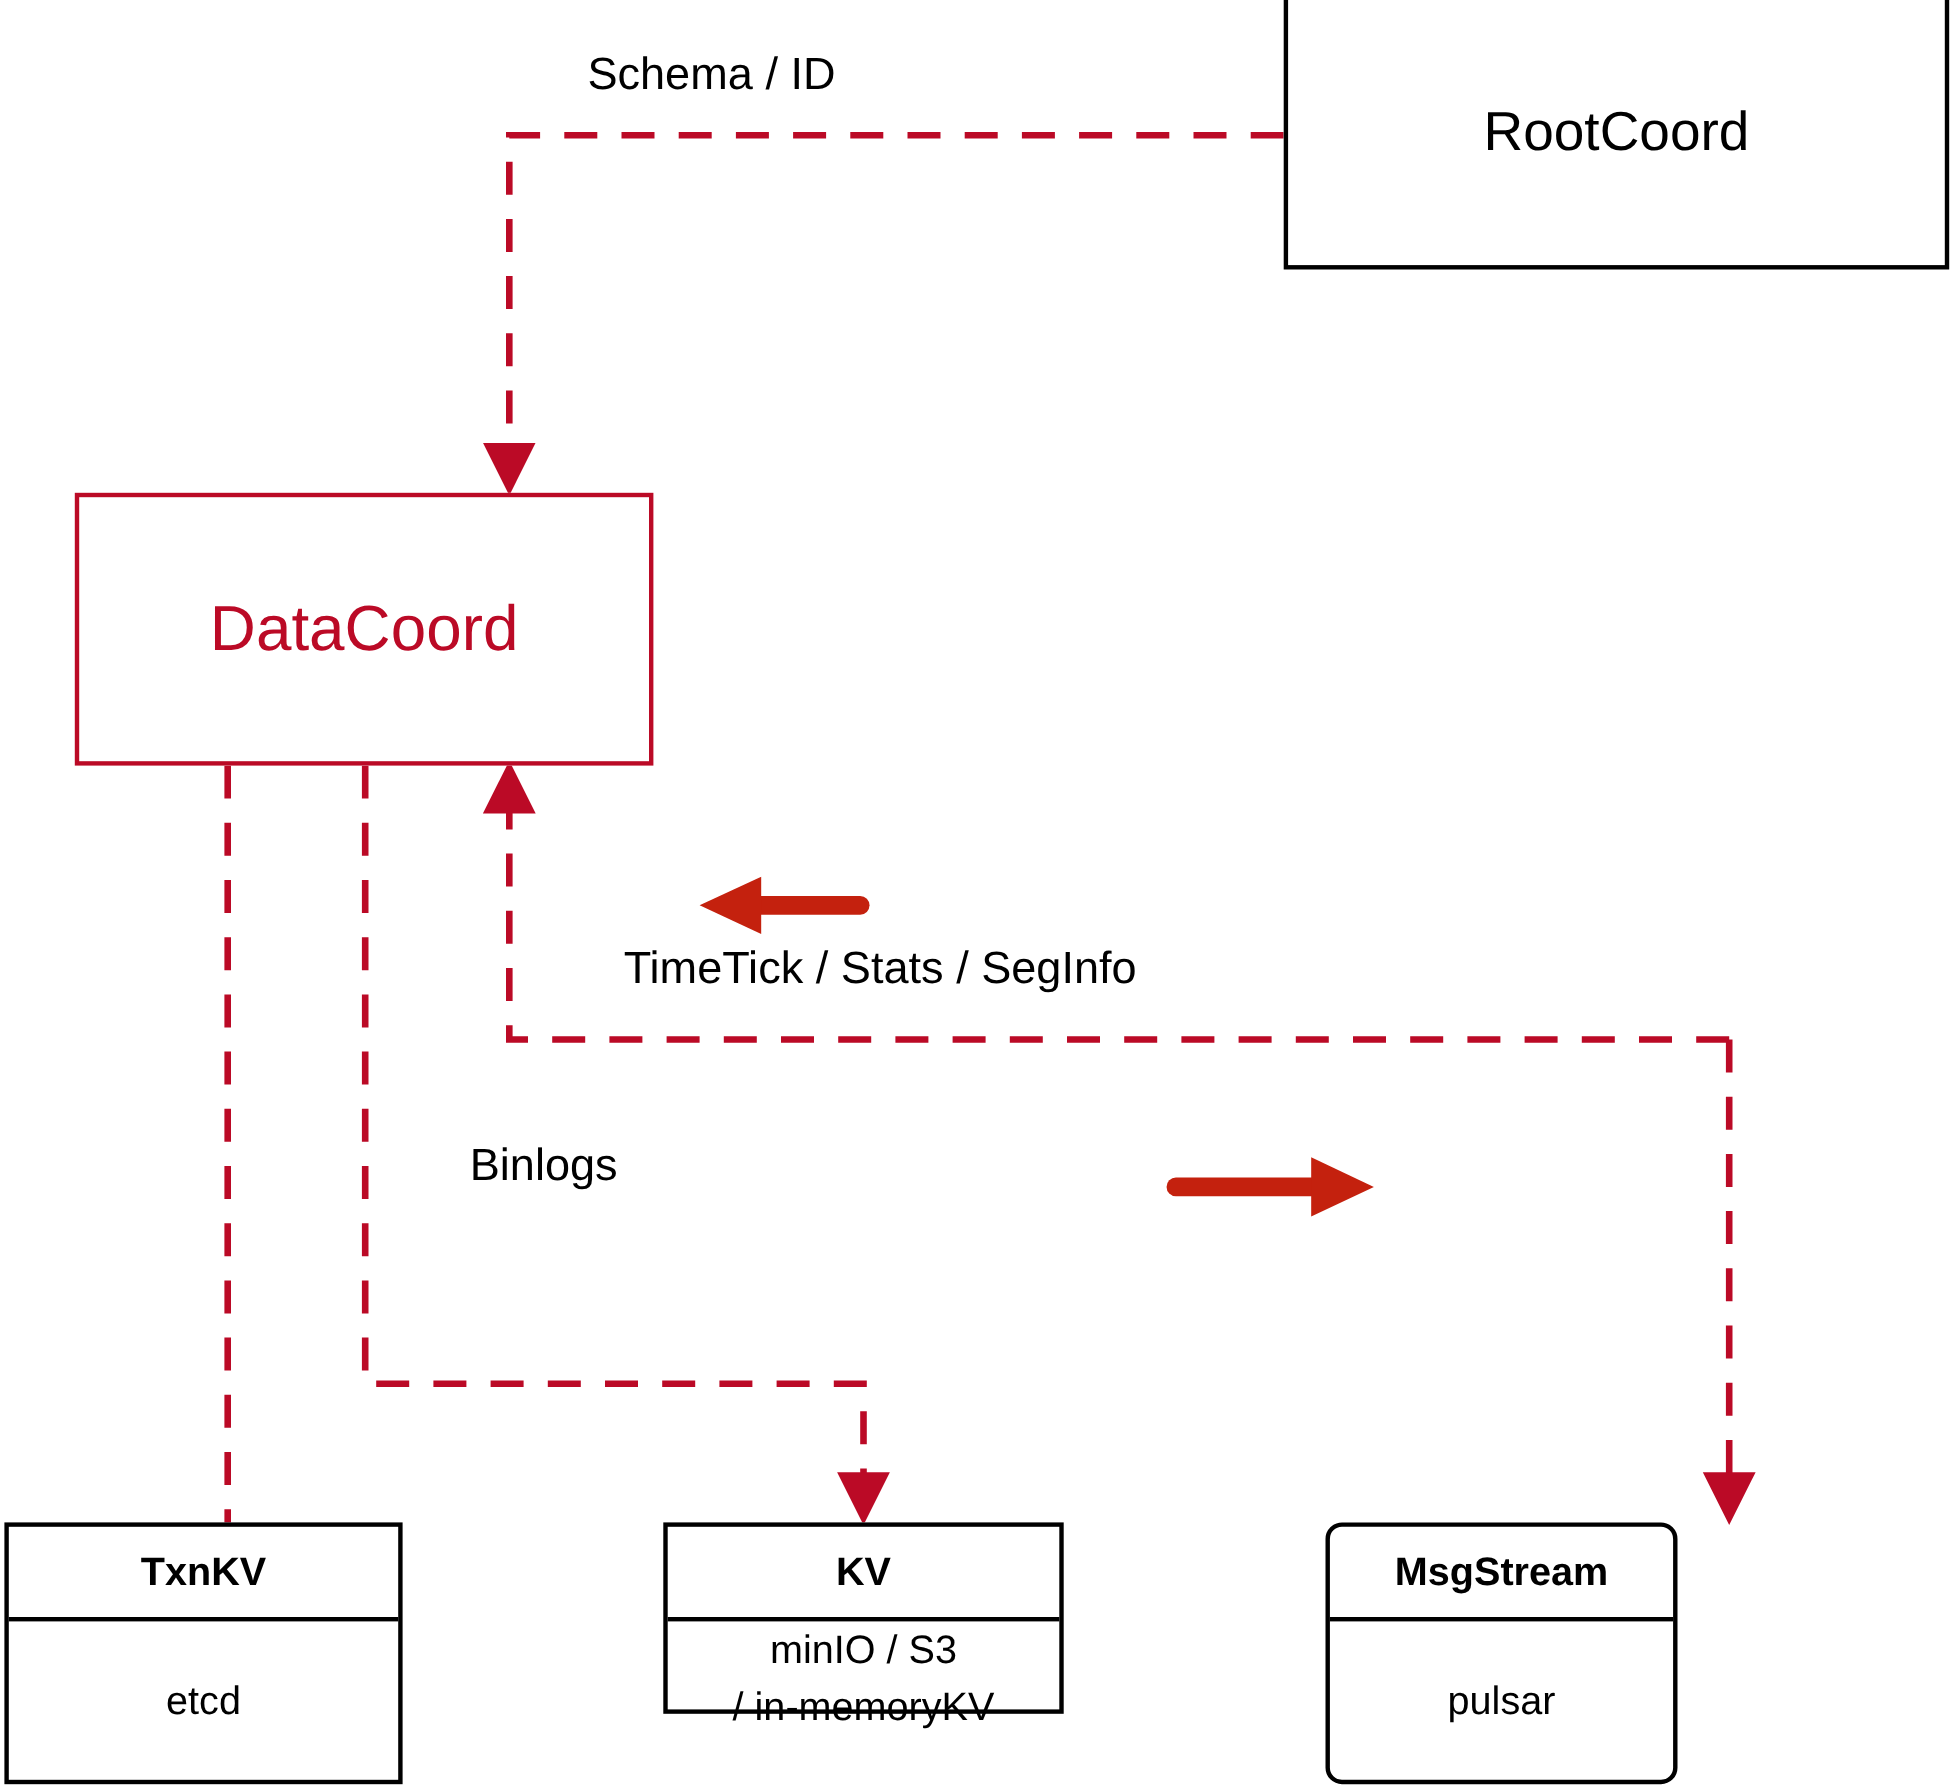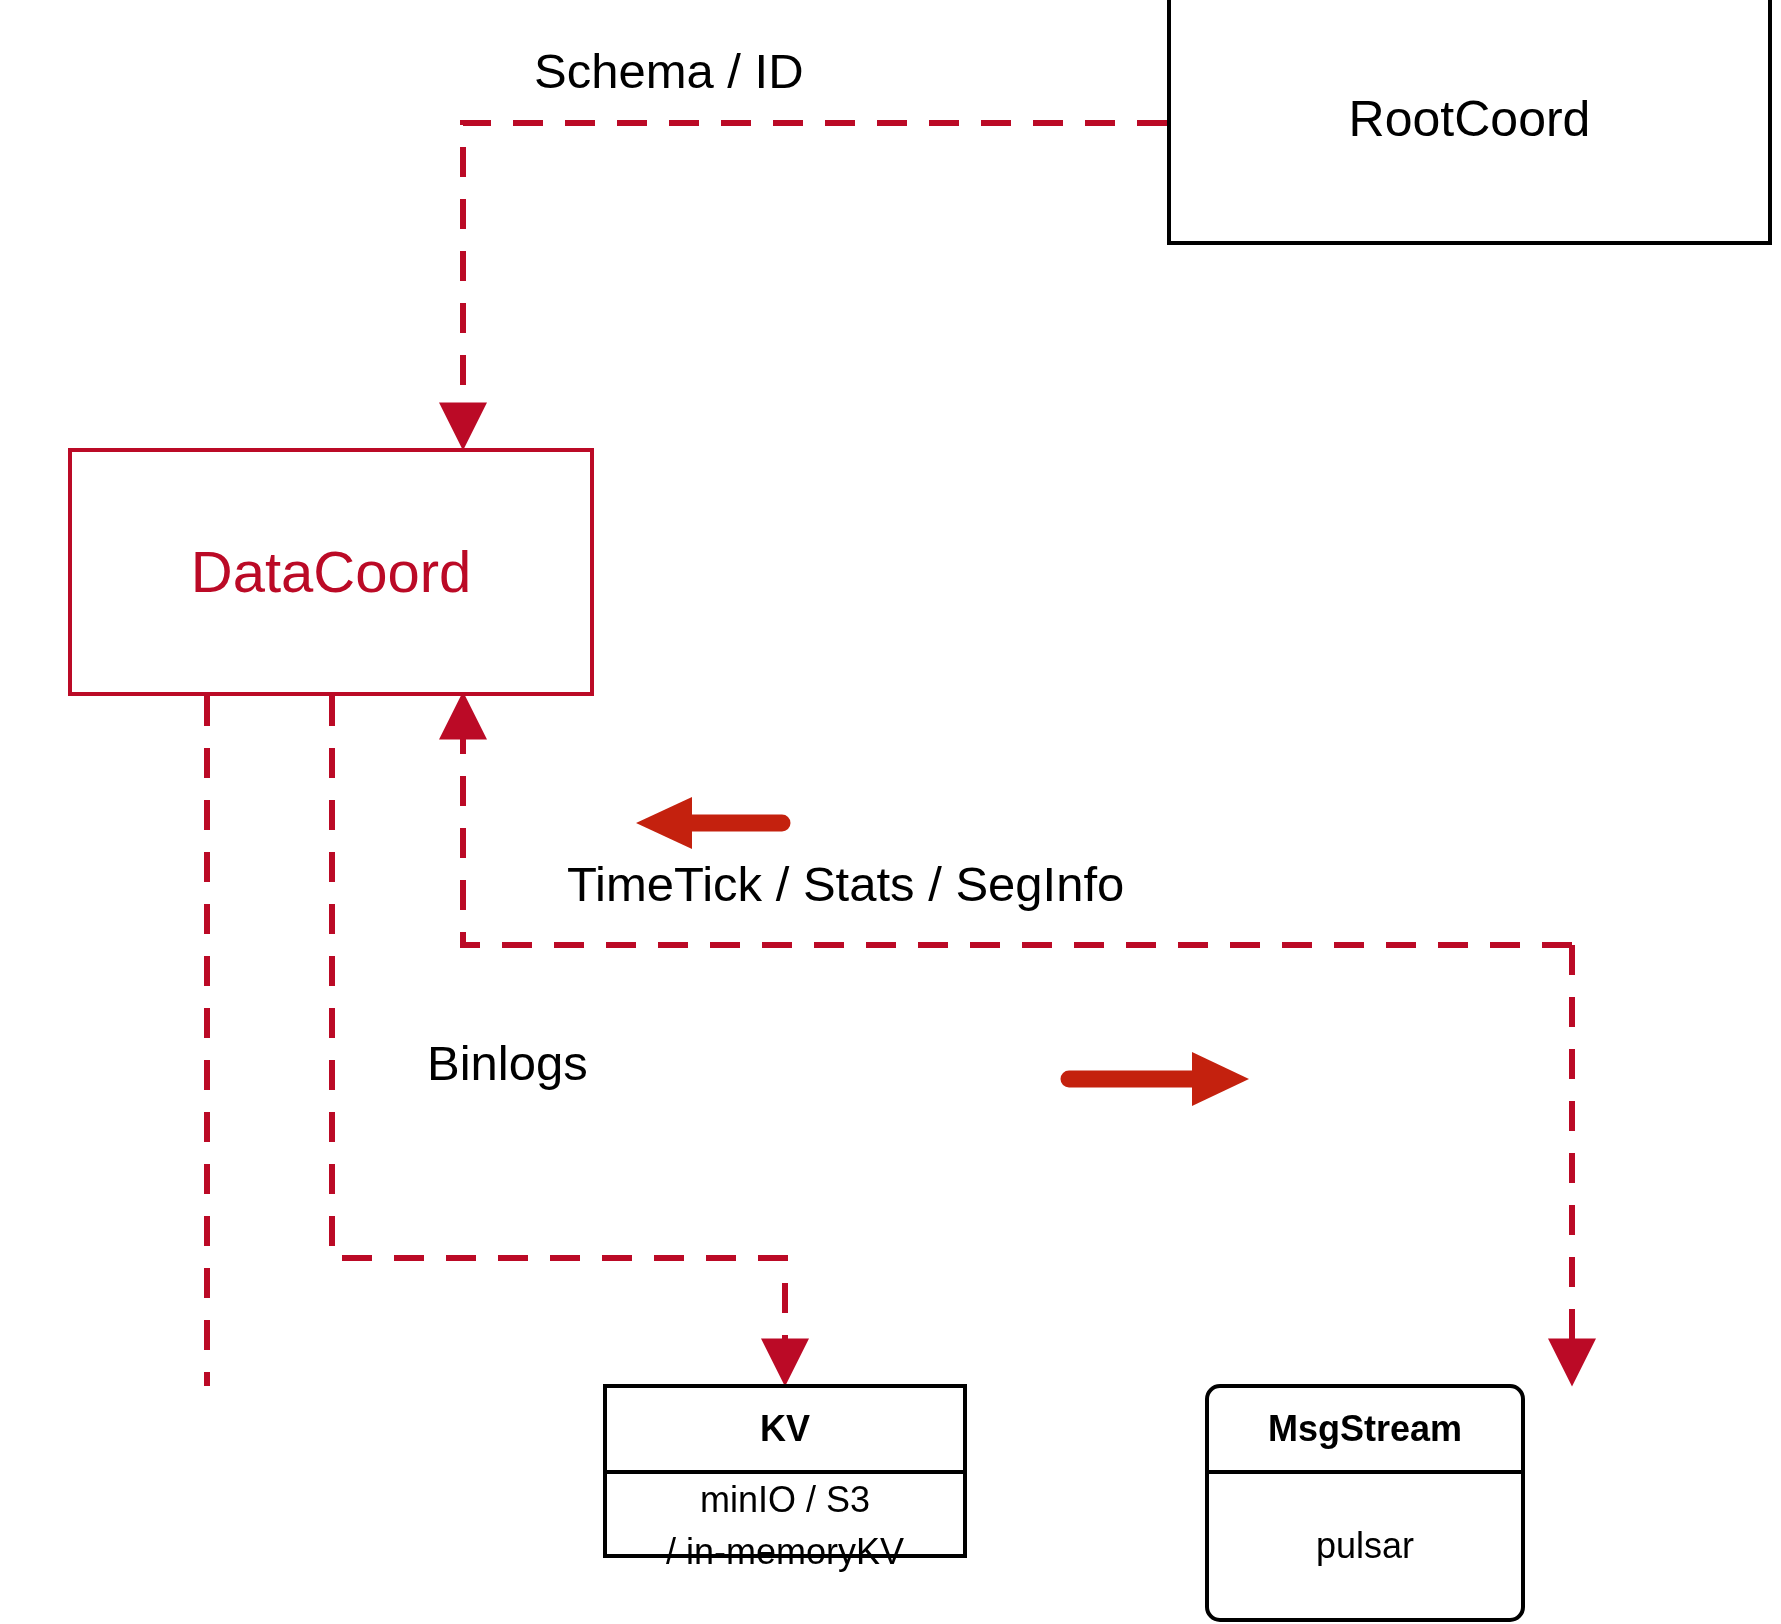--- a/index.html
+++ b/index.html
@@ -77,21 +77,21 @@
     text-align: center;
     font-size: 36px;
     color: #000000;
     line-height: 1.45;
     padding: 0 6px;
     white-space: pre-line;
   }
   .edge-label {
     position: absolute;
     color: #000000;
-    font-size: 49px;
+    font-size: 41px;
     white-space: nowrap;
     line-height: 1;
   }
 </style>
 </head>
 <body>
 
 <div id="canvas">
 
   <svg class="layer" viewBox="0 0 1781 1624">
@@ -123,20 +123,24 @@
   </svg>
 
   <div class="node node-black" style="left:1167px; top:-6px; width:605px; height:251px;">
     <div class="node-label title-black">RootCoord</div>
   </div>
 
   <div class="node node-red" style="left:68px; top:448px; width:526px; height:248px;">
     <div class="node-label title-red">DataCoord</div>
   </div>
 
+  <div class="split-node" style="left:4px; top:1384px; width:362px; height:238px;">
+    <div class="split-head" style="height:82px;">TxnKV</div>
+    <div class="split-body">etcd</div>
+  </div>
 
   <div class="split-node" style="left:603px; top:1384px; width:364px; height:174px;">
     <div class="split-head" style="height:82px;">KV</div>
     <div class="split-body">minIO / S3
 / in-memoryKV</div>
   </div>
 
   <div class="split-node" style="left:1205px; top:1384px; width:320px; height:238px;border-radius:15px;">
     <div class="split-head" style="height:82px;">MsgStream</div>
     <div class="split-body">pulsar</div>

